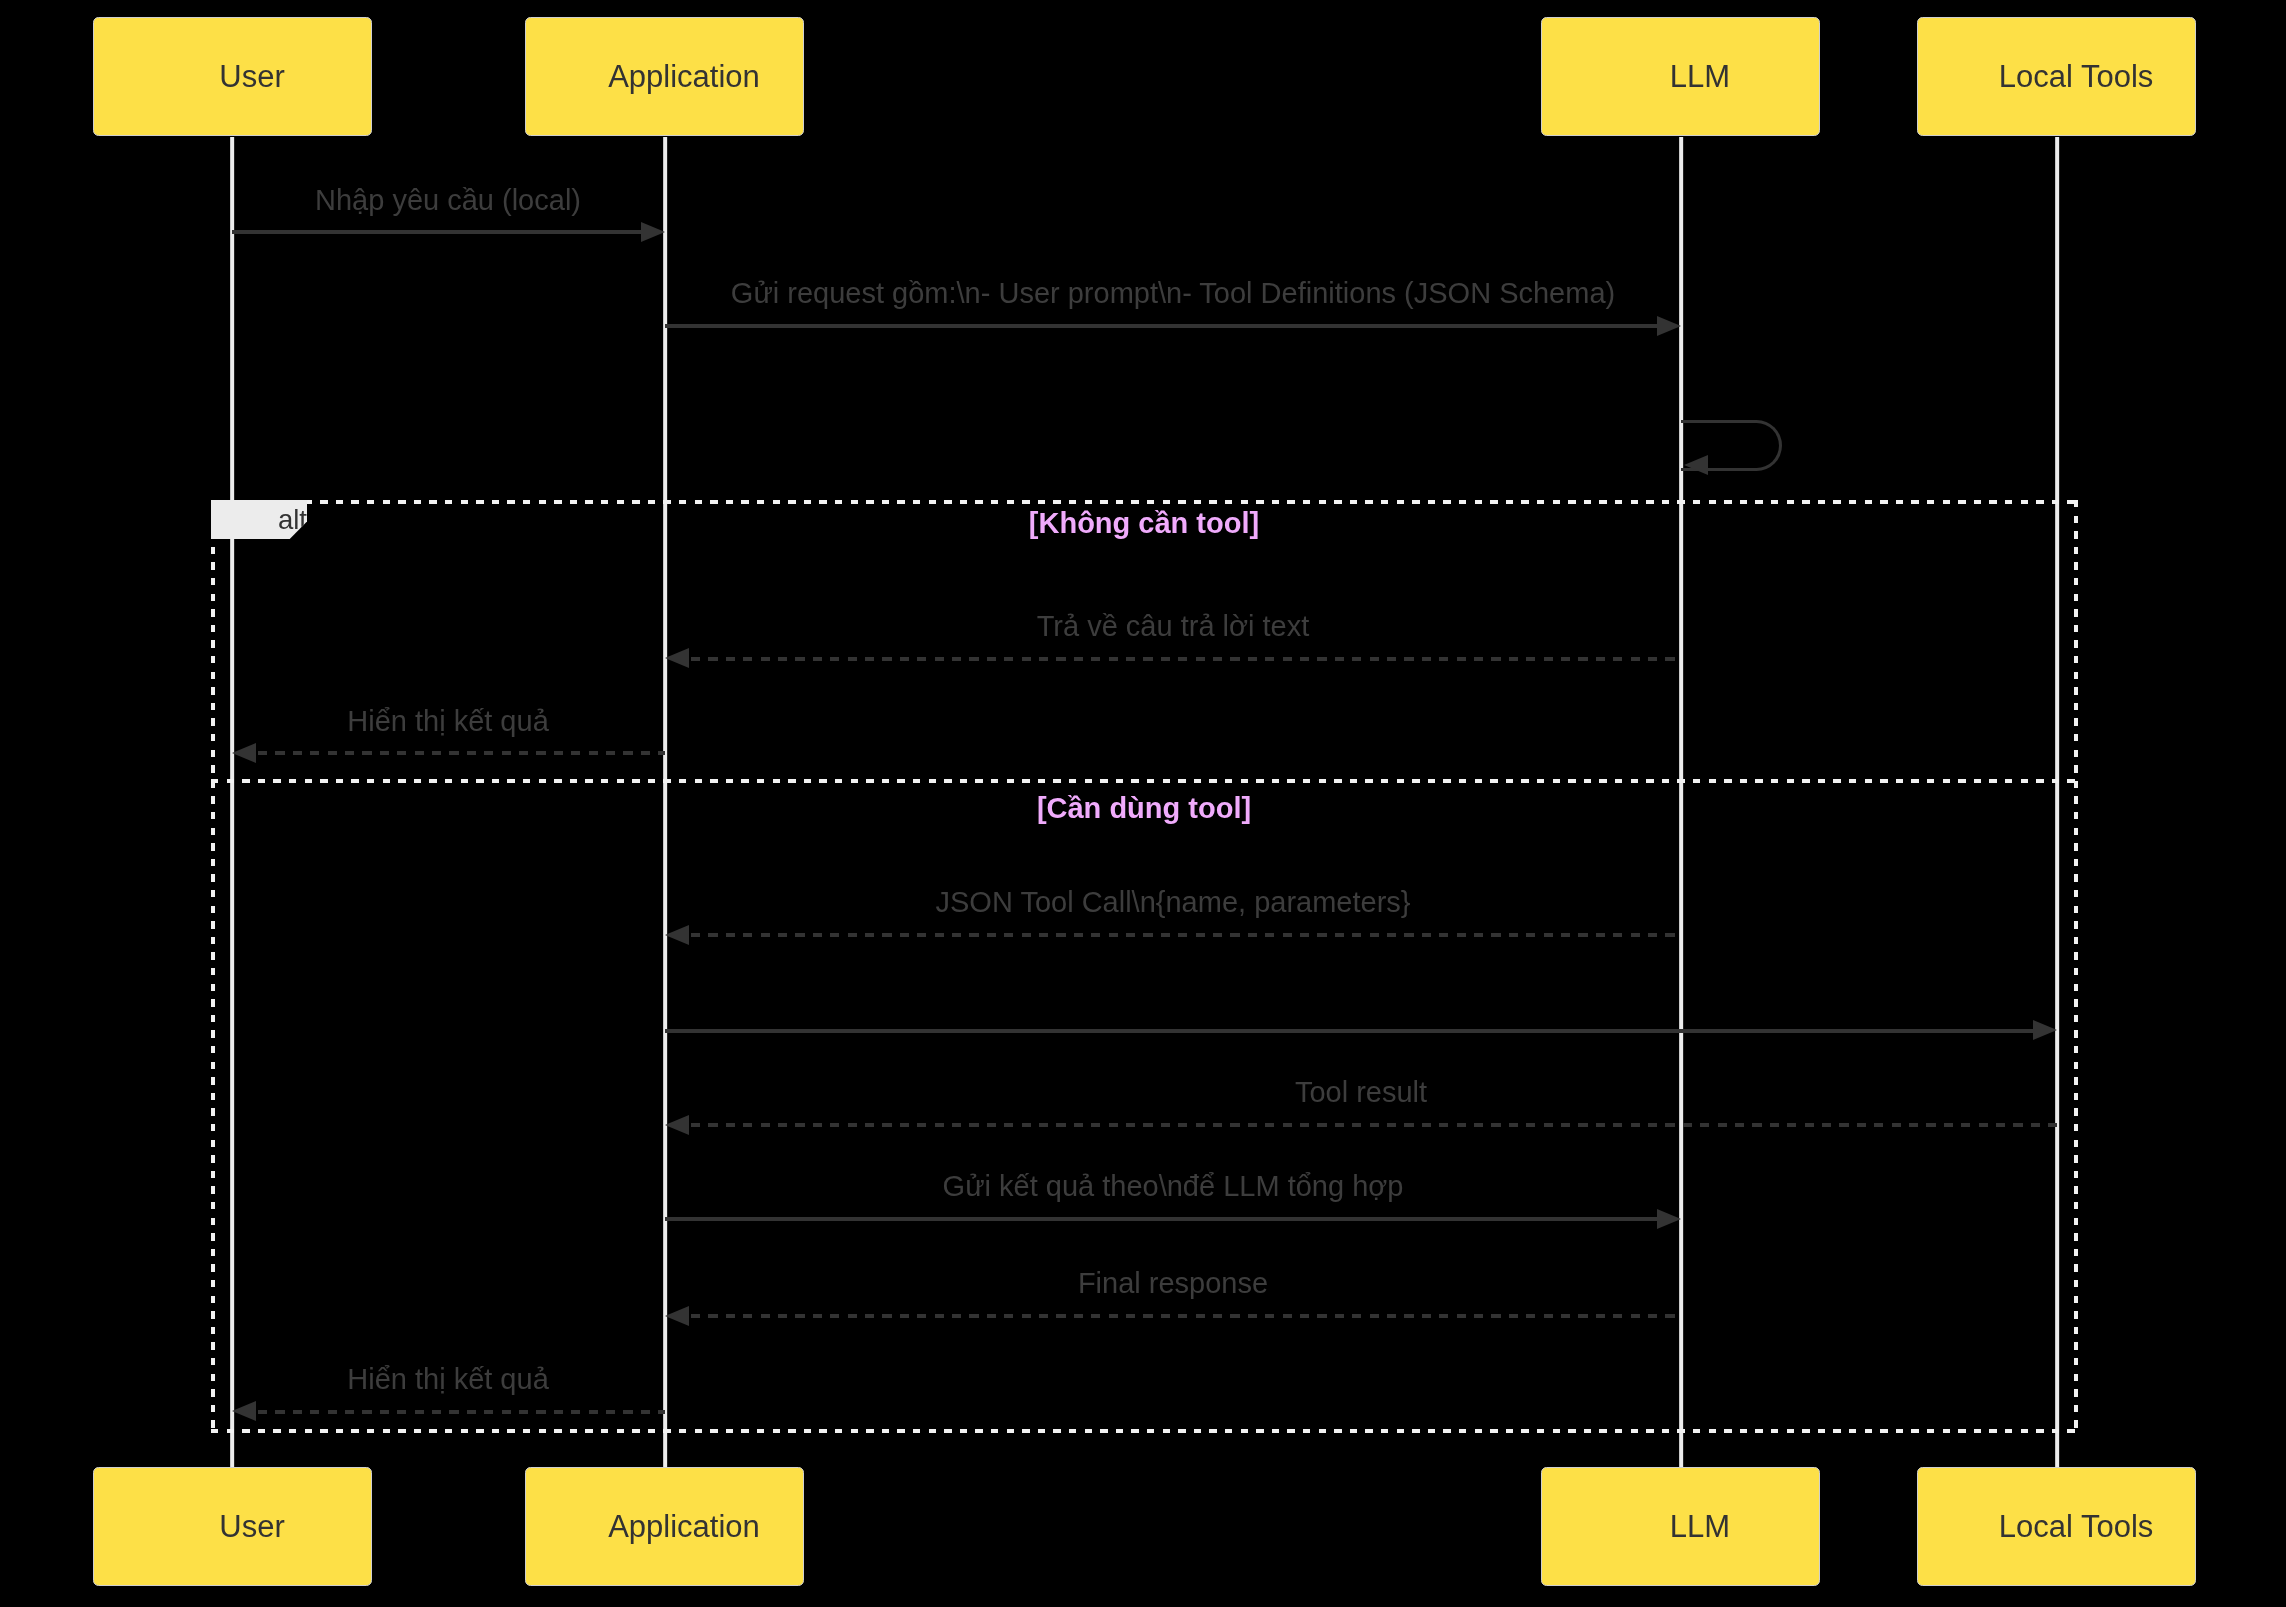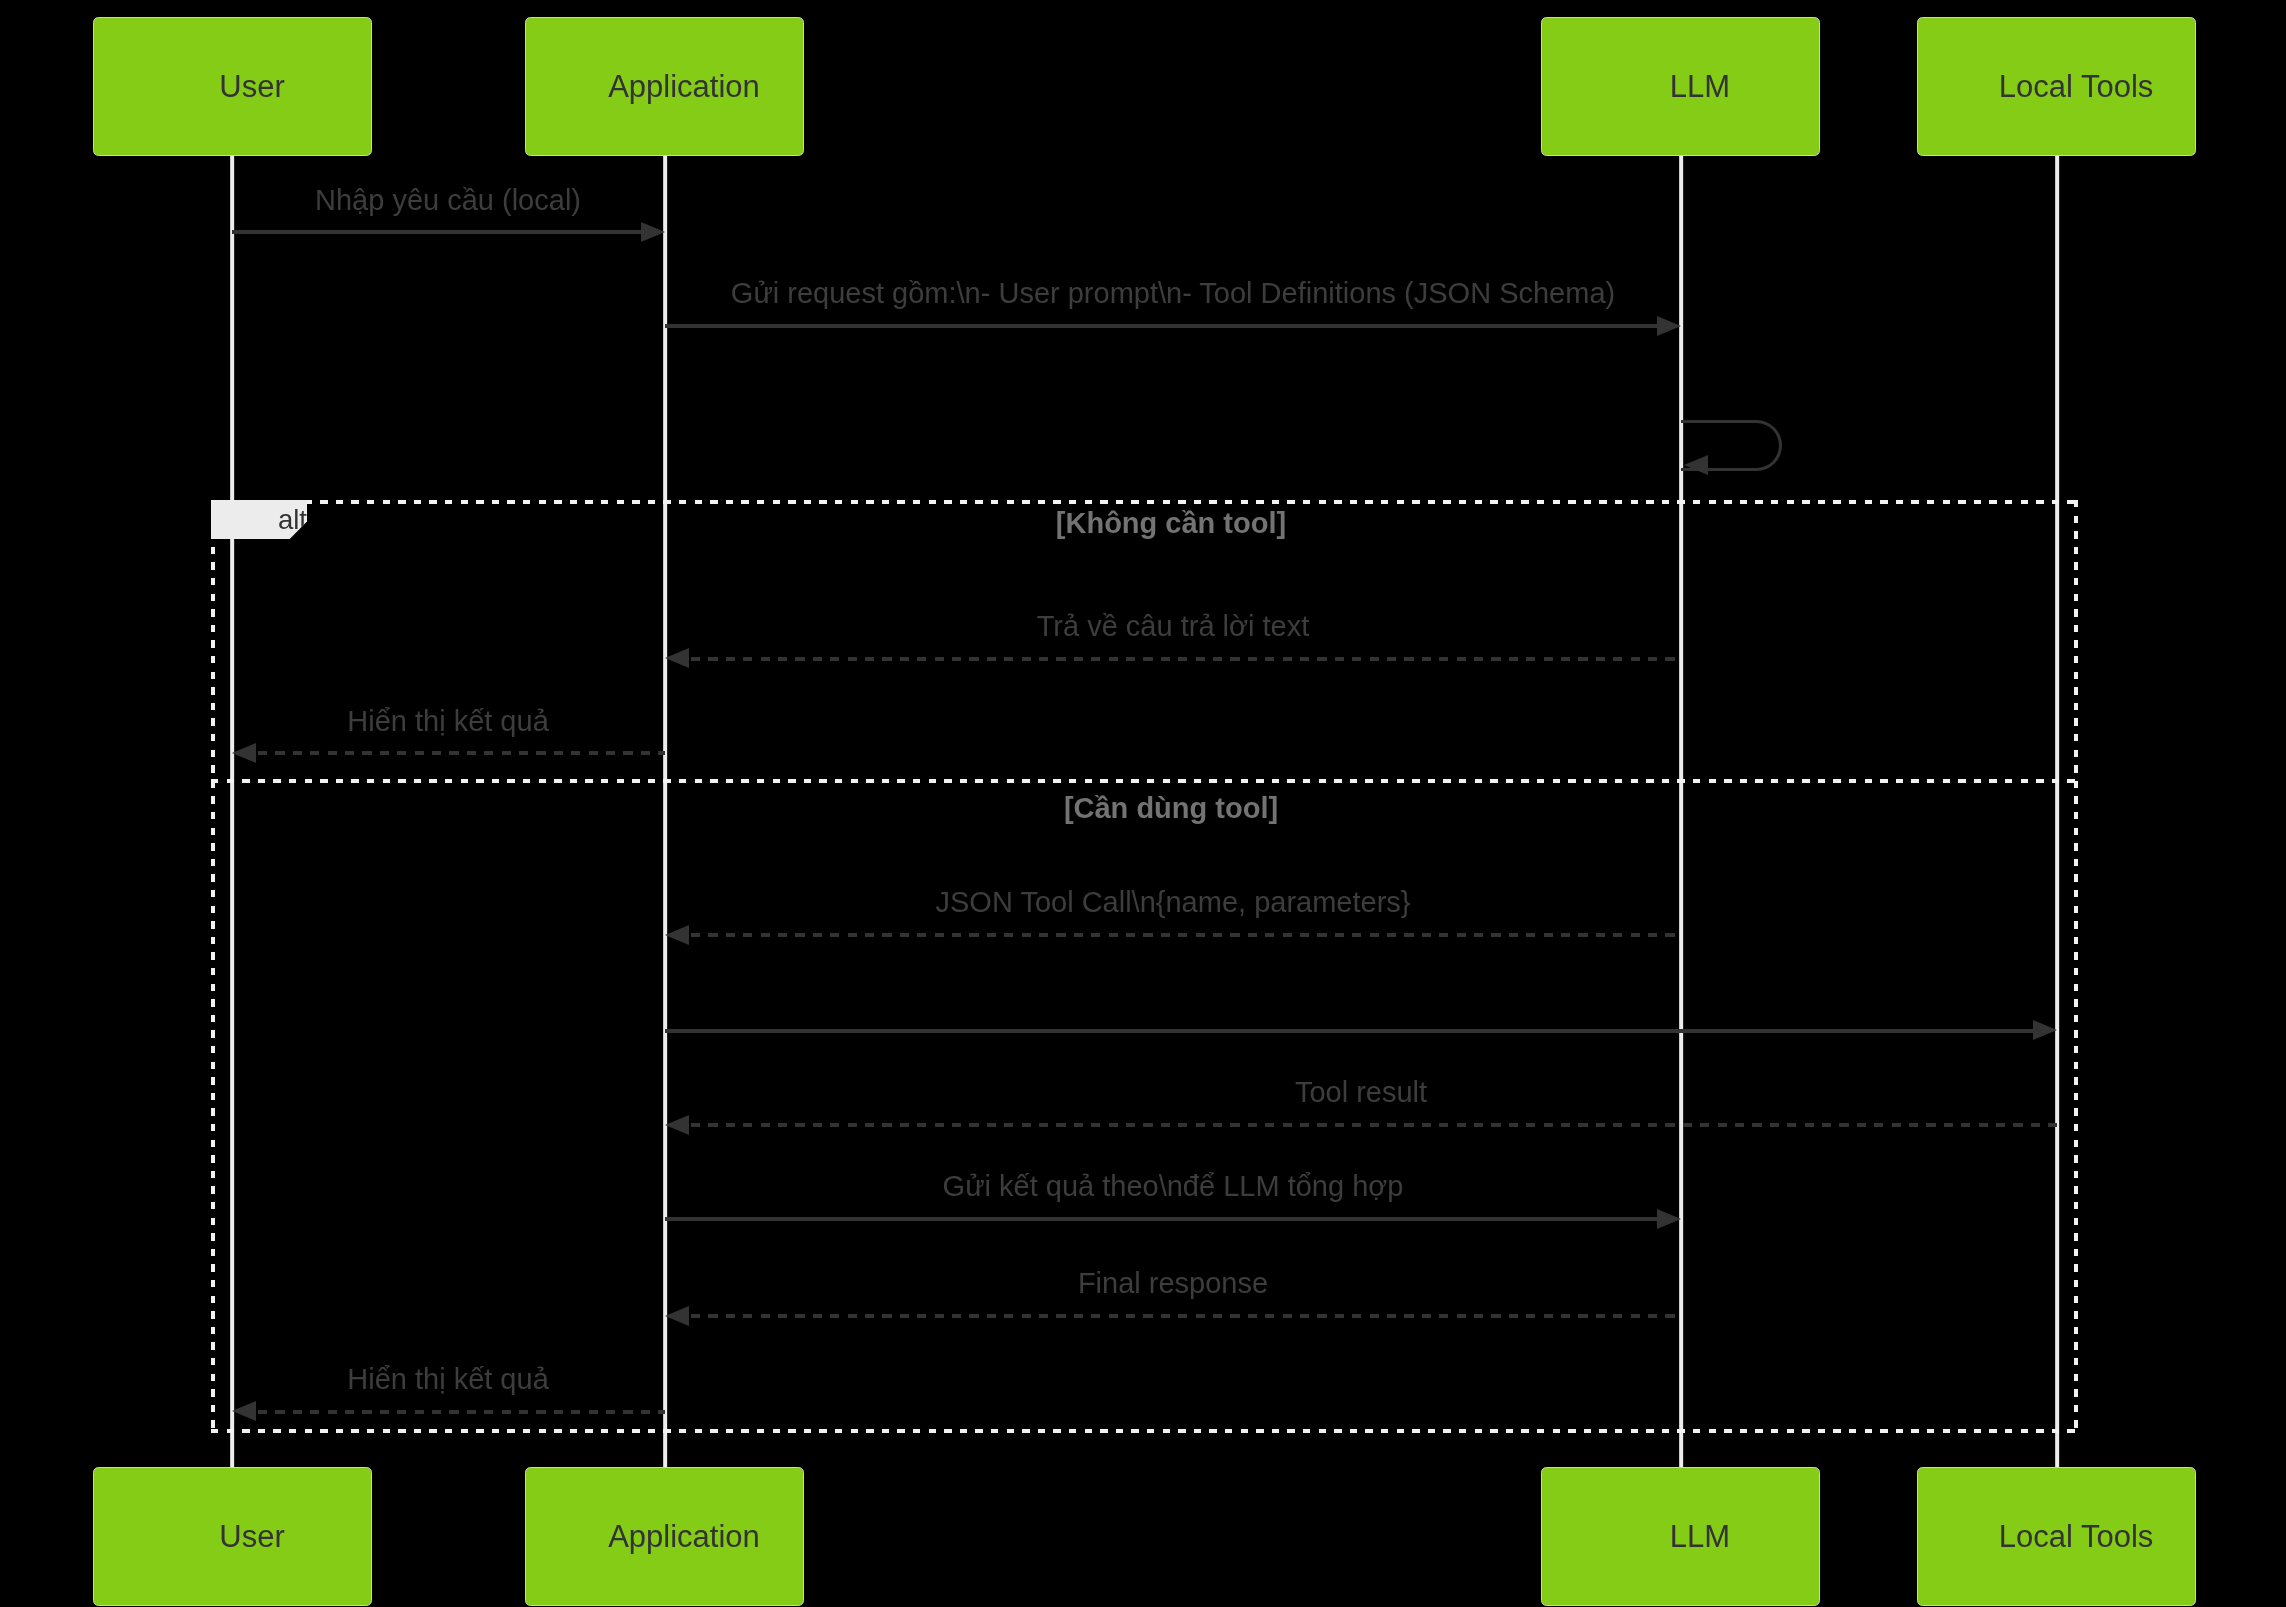--- a/index.html
+++ b/index.html
@@ -1,27 +1,27 @@
 <!DOCTYPE html>
 <html style="font-size:14.7px"><head>
 <meta charset="utf-8">
 <style>
   html,body{margin:0;padding:0;background:#000;}
   #stage{position:relative;width:2287px;height:1607px;background:#000;overflow:hidden;
          font-family:"Liberation Sans","DejaVu Sans",sans-serif;}
-  .actor{position:absolute;width:279px;height:139px;box-sizing:border-box;
-         background:#84cc16;border:1.8px solid #cfcfcf;border-radius:5.5px;
+  .actor{position:absolute;width:279px;height:119px;box-sizing:border-box;
+         background:#fde047;border:1.8px solid #cfcfcf;border-radius:5.5px;
          display:flex;align-items:center;justify-content:center;
          font-size:31px;color:#333;padding-left:39px;}
   .lifeline{position:absolute;top:137px;height:1331px;width:3.7px;background:#ededed;
             transform:translateX(-50%);}
   .msg-text{position:absolute;transform:translateX(-50%);font-size:29px;color:#3d3d3d;
             white-space:nowrap;line-height:37px;}
   .cond-text{position:absolute;transform:translateX(-50%);font-size:29px;font-weight:bold;
-             color:#737373;white-space:nowrap;margin-left:27px;}
+             color:#f0abfc;white-space:nowrap;}
   .line-solid{position:absolute;height:3.7px;background:#333;}
   .line-dashed{position:absolute;height:3.7px;
                background:repeating-linear-gradient(90deg,#333 0 9.2px,transparent 9.2px 17.4px);}
   .arrow-right{position:absolute;width:0;height:0;
                border-top:10px solid transparent;border-bottom:10px solid transparent;
                border-left:24px solid #333;}
   .arrow-left{position:absolute;width:0;height:0;
               border-top:10px solid transparent;border-bottom:10px solid transparent;
               border-right:24px solid #333;}
   .self-loop{position:absolute;width:101px;height:51px;box-sizing:border-box;

